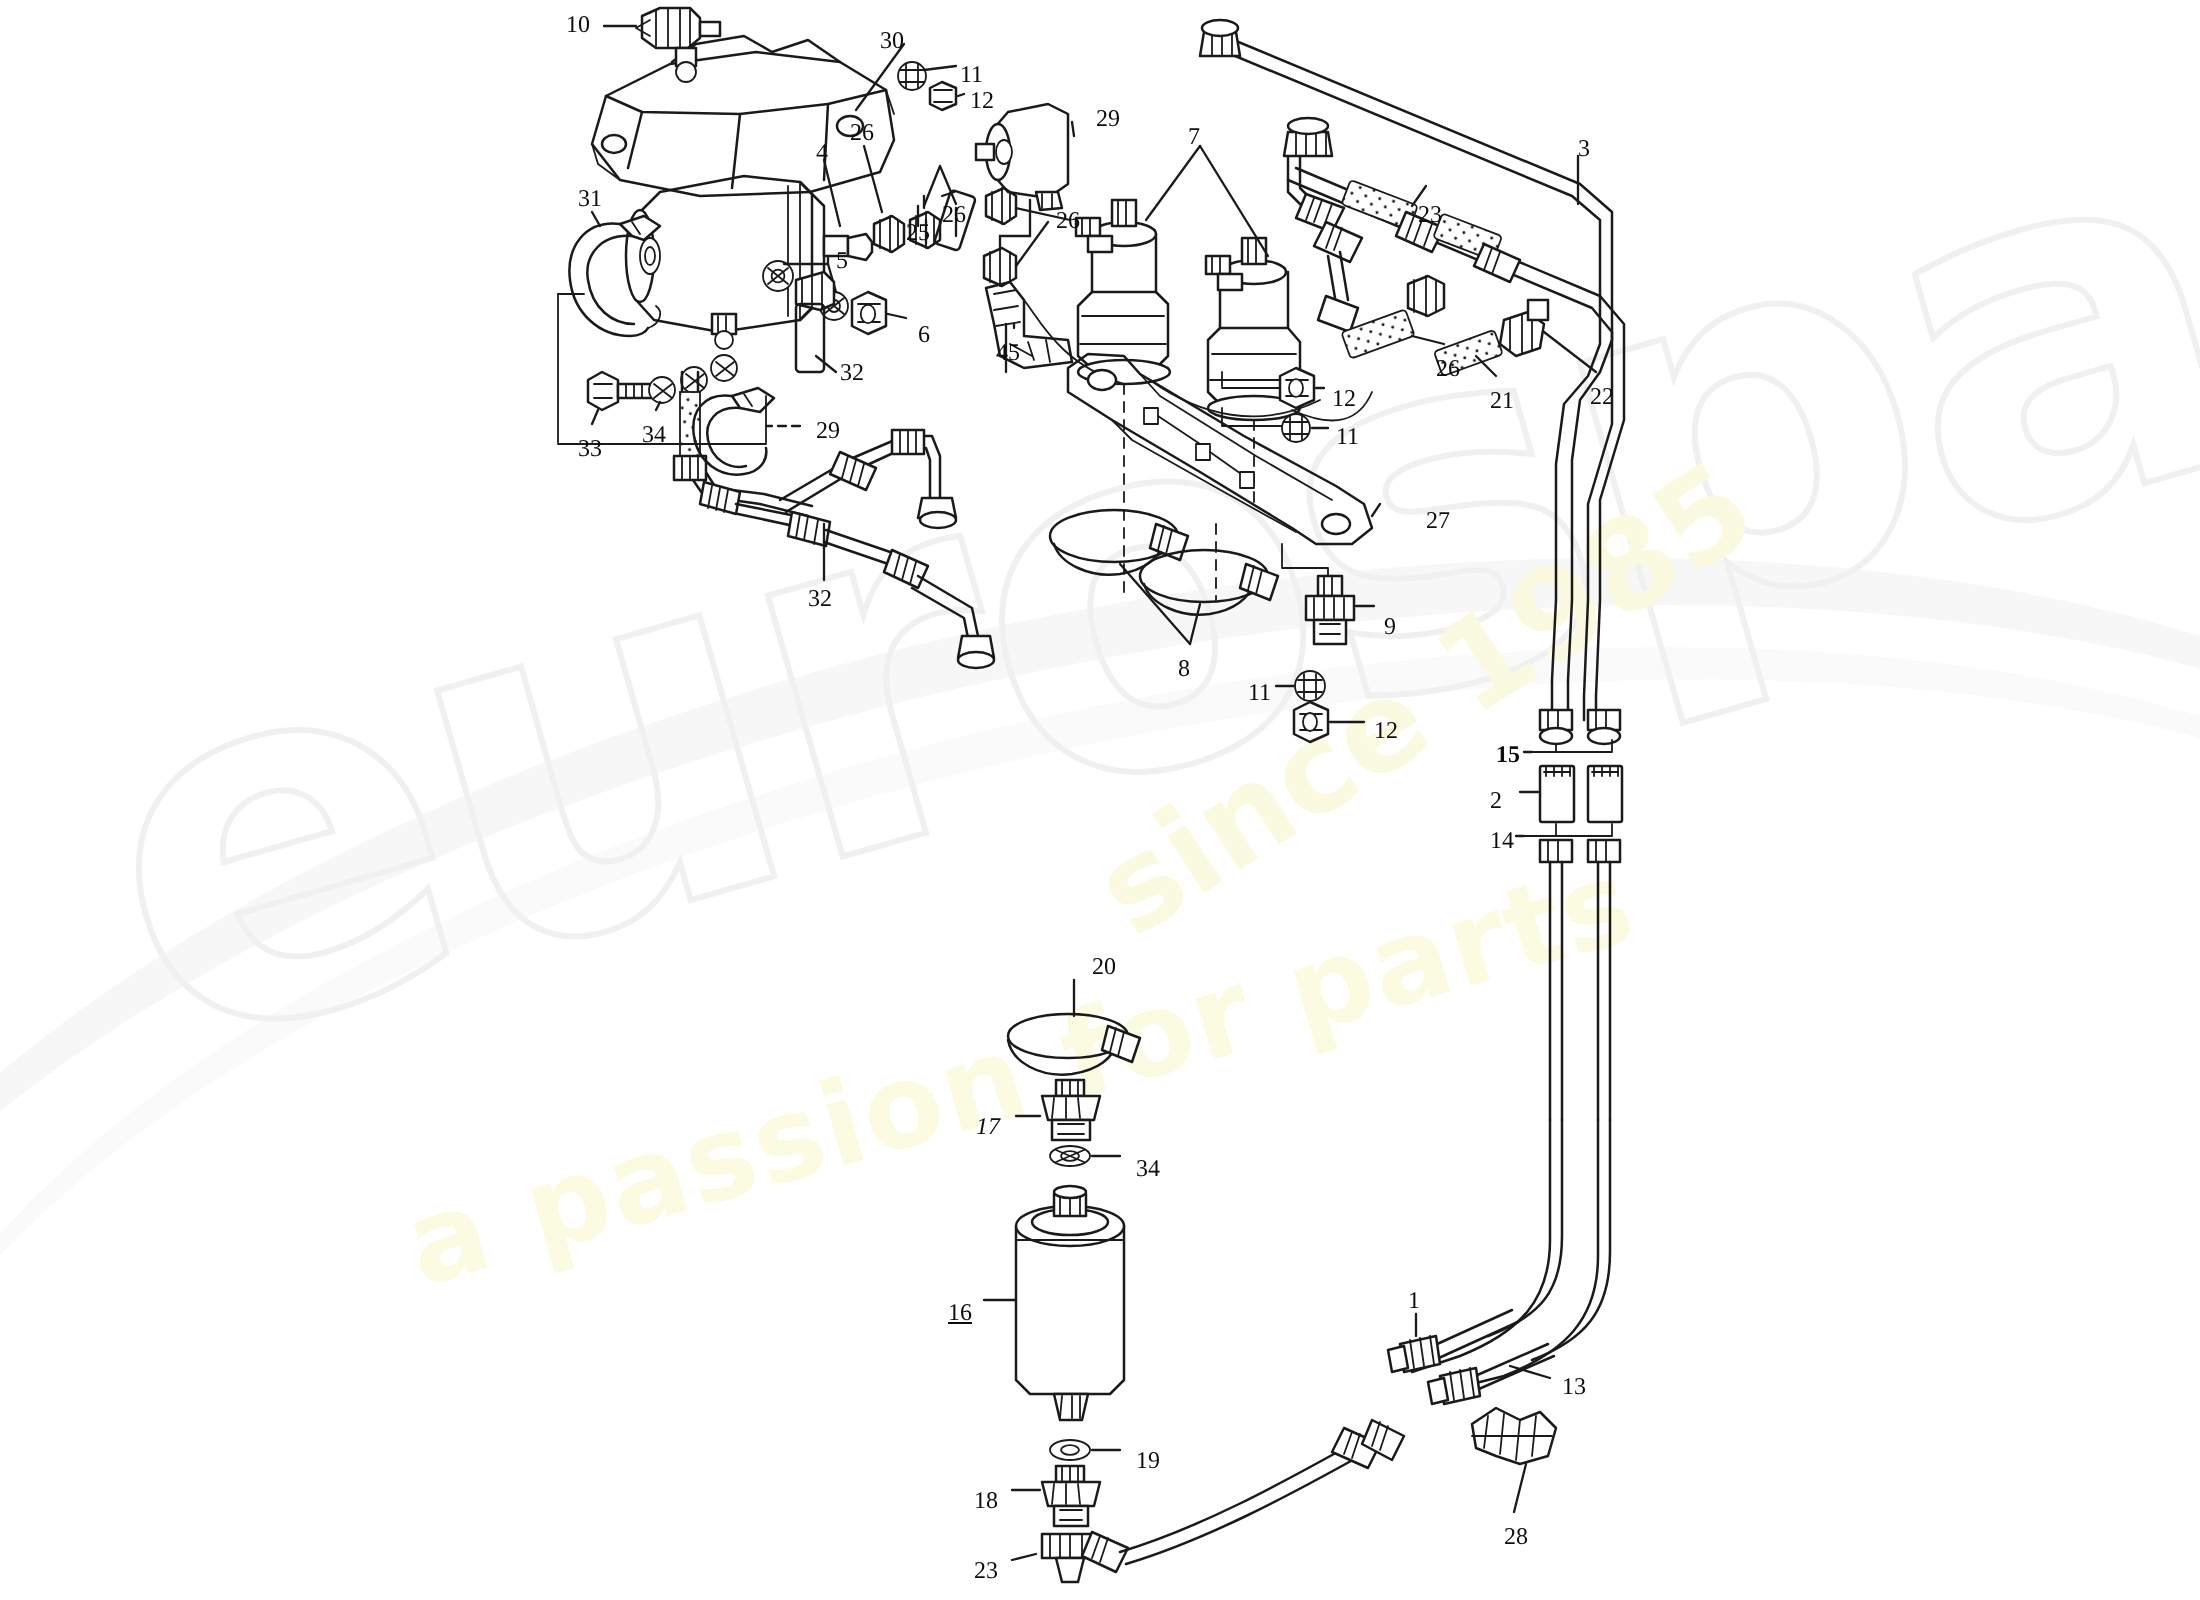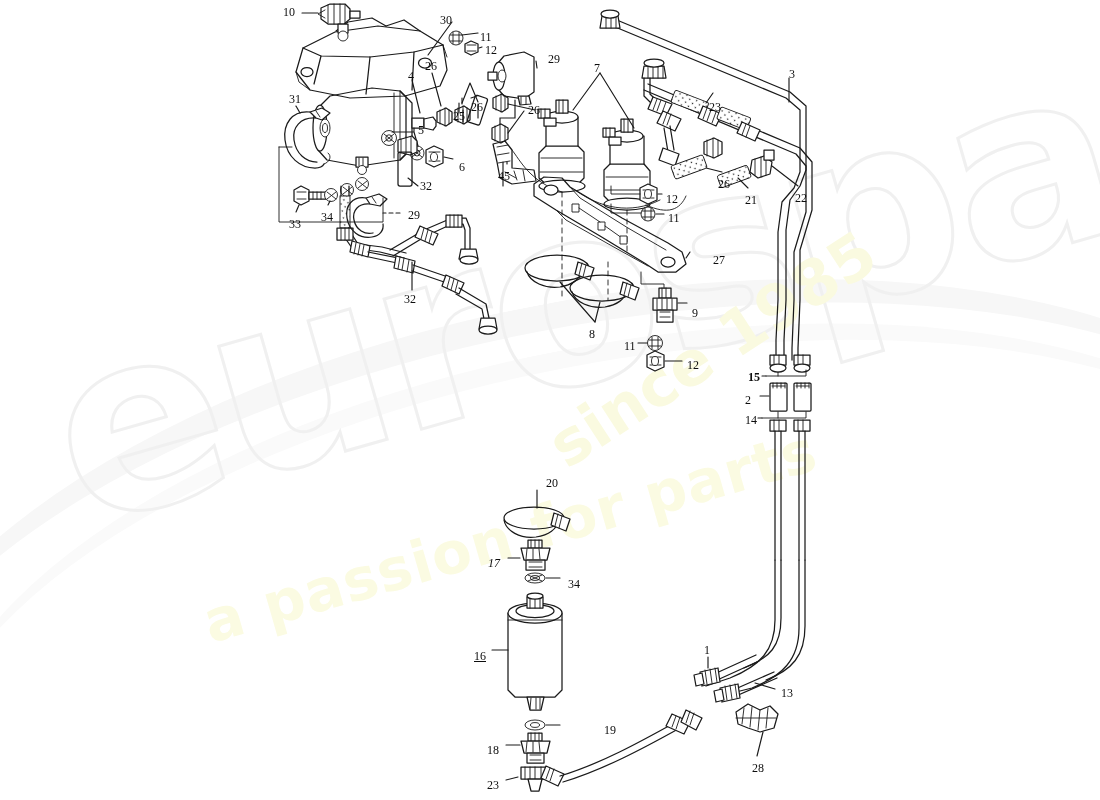--- a/index.html
+++ b/index.html
@@ -667,19 +667,19 @@
       <div class="num" style="left: 687px; top: 359px;">12</div>
       <div class="num" style="left: 748px; top: 371px; font-weight: bold;">15</div>
       <div class="num" style="left: 745px; top: 394px;">2</div>
       <div class="num" style="left: 745px; top: 414px;">14</div>
       <div class="num" style="left: 546px; top: 477px;">20</div>
       <div class="num" style="left: 488px; top: 557px; font-style: italic;">17</div>
       <div class="num" style="left: 568px; top: 578px;">34</div>
       <div class="num" style="left: 474px; top: 650px; text-decoration: underline;">16</div>
       <div class="num" style="left: 704px; top: 644px;">1</div>
       <div class="num" style="left: 781px; top: 687px;">13</div>
-      <div class="num" style="left: 568px; top: 724px; margin-left: 36px;">19</div>
+      <div class="num" style="left: 568px; top: 724px;">19</div>
       <div class="num" style="left: 487px; top: 744px;">18</div>
       <div class="num" style="left: 752px; top: 762px;">28</div>
       <div class="num" style="left: 487px; top: 779px;">23</div>
     </div>
 
 </div>
 
 </body></html>

